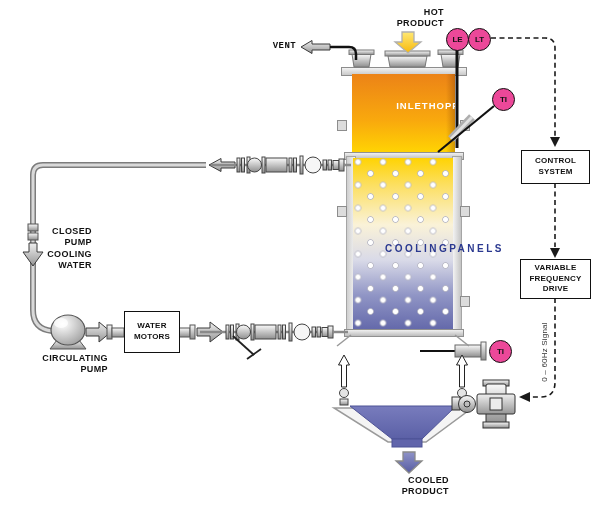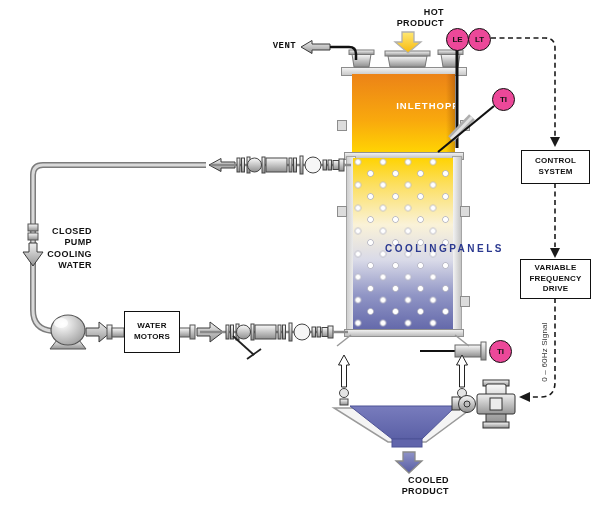--- a/index.html
+++ b/index.html
@@ -265,20 +265,24 @@
   </div>
 
 
   <div class="lbl" style="left:38px;top:226px;width:54px;">
     <span>CLOSED</span>
       <span>PUMP</span>
     <span>COOLING</span>
       <span>WATER</span>
   </div>
 
+  <div class="lbl" style="left:28px;top:353px;width:80px;">
+    <span>CIRCULATING</span>
+      <span>PUMP</span>
+  </div>
 
   <div class="box" style="left:124px;top:311px;width:54px;height:40px;">
     <span>WATER</span>
       <span>MOTORS</span>
   </div>
 
   <div class="lbl" style="left:371px;top:475px;width:78px;">
     <span>COOLED</span>
       <span>PRODUCT</span>
   </div>

